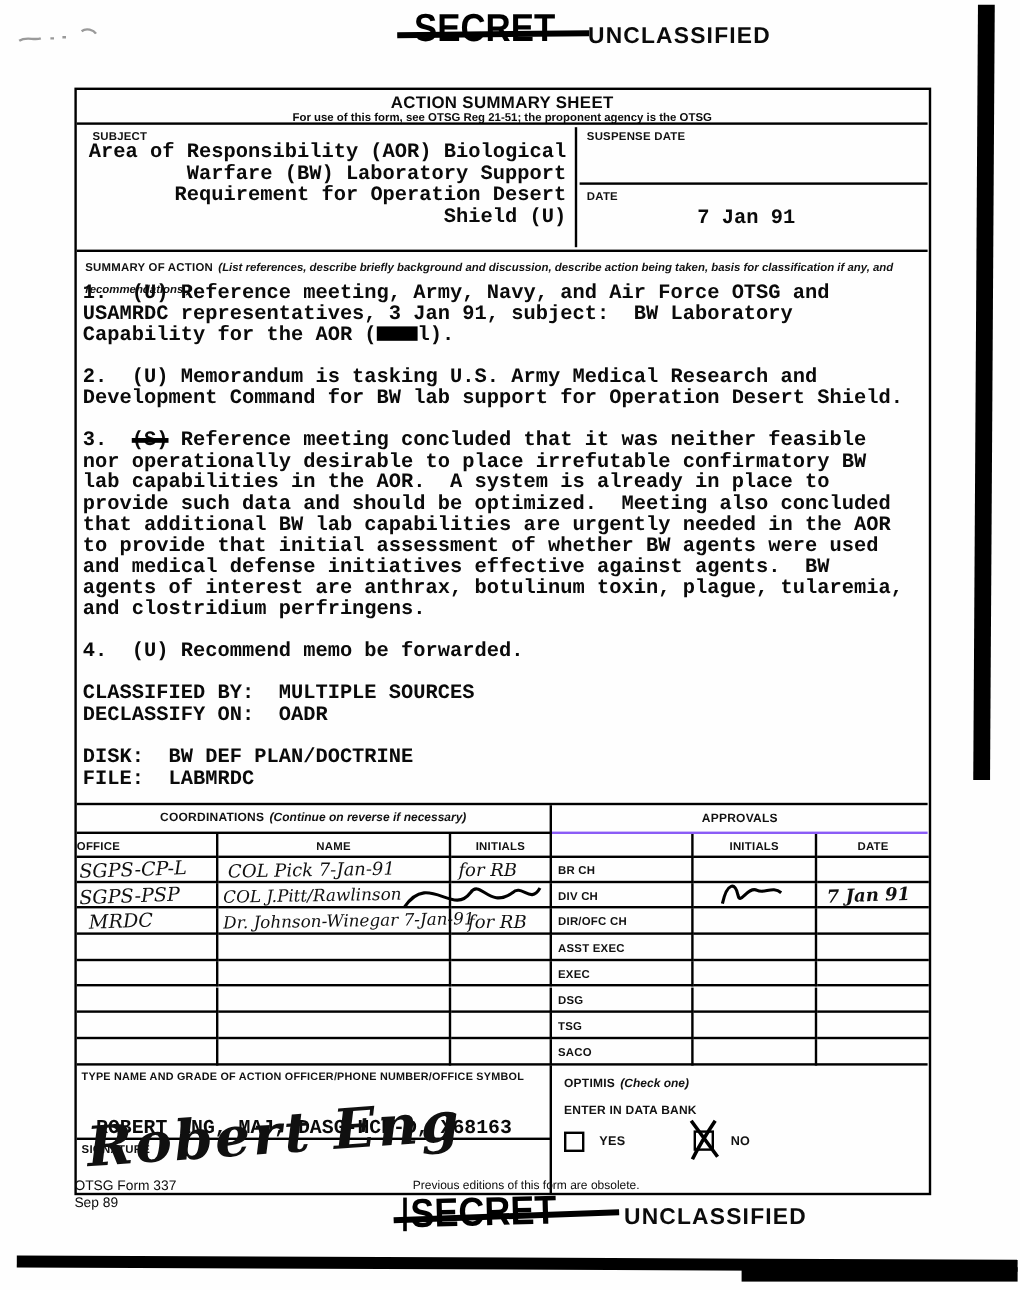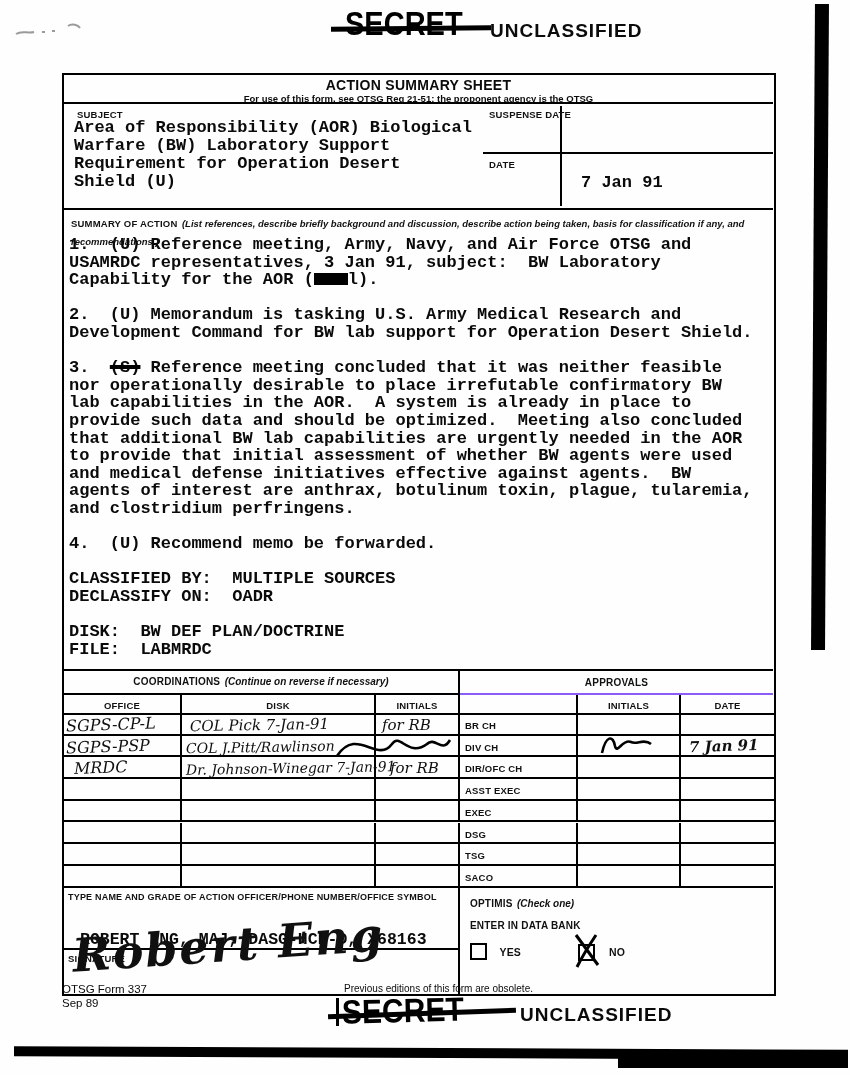--- a/index.html
+++ b/index.html
@@ -39,21 +39,21 @@
   <div class="abs bar" style="left:331px;top:26px;width:160px;height:5px;transform:rotate(-0.6deg);"></div>
   <div class="abs" style="left:490px;top:20px;font-weight:bold;font-size:19px;letter-spacing:1px;">UNCLASSIFIED</div>
 
   <div class="abs" style="left:62px;top:73px;width:714px;height:923px;border:2.5px solid #000;box-sizing:border-box;">
 
     <div class="cell" style="left:0;top:0;width:709px;height:29px;border-bottom:2px solid #000;text-align:center;">
       <div style="font-weight:bold;font-size:14px;letter-spacing:.3px;margin-top:2px;">ACTION SUMMARY SHEET</div>
       <div style="font-size:9.5px;font-weight:bold;margin-top:0px;">For use of this form, see OTSG Reg 21-51; the proponent agency is the OTSG</div>
     </div>
 
-    <div class="cell" style="left:0;top:31px;width:498px;height:100px;border-right:2px solid #000;">
+    <div class="cell" style="left:0;top:31px;width:417px;height:100px;border-right:2px solid #000;text-align:right;">
       <div class="lbl" style="position:absolute;left:13px;top:3px;">SUBJECT</div>
       <div class="mono pre" style="position:absolute;left:10px;top:13px;font-size:17px;line-height:18px;font-weight:bold;">Area of Responsibility (AOR) Biological
 Warfare (BW) Laboratory Support
 Requirement for Operation Desert
 Shield (U)</div>
     </div>
 
     <div class="cell" style="left:419px;top:31px;width:290px;height:48px;border-bottom:2px solid #000;">
       <div class="lbl" style="position:absolute;left:6px;top:3px;">SUSPENSE DATE</div>
     </div>
@@ -95,22 +95,22 @@
 
       <div style="position:absolute;left:0;top:0;width:396px;height:24px;border-right:2px solid #000;border-bottom:2px solid #000;box-sizing:border-box;text-align:center;">
         <span class="lbl" style="font-size:10px;">COORDINATIONS</span>
         <span class="lblnote" style="font-size:10px;">(Continue on reverse if necessary)</span>
       </div>
       <div style="position:absolute;left:396px;top:0;width:313px;height:24px;border-bottom:2px solid #8b5cf6;box-sizing:border-box;text-align:center;">
         <span class="lbl" style="font-size:10px;line-height:24px;">APPROVALS</span>
       </div>
 
       <div class="trow" style="position:absolute;left:0;top:24px;width:709px;height:19px;">
-        <div class="tc" style="text-align:center;"><span class="lbl">OFFICE</span></div>
-        <div class="tc" style="text-align:center;"><span class="lbl">DISK</span></div>
+        <div class="tc" style=""><span class="lbl">OFFICE</span></div>
+        <div class="tc" style="text-align:center;"><span class="lbl">NAME</span></div>
         <div class="tc" style="text-align:center;"><span class="lbl">INITIALS</span></div>
         <div class="tc"></div>
         <div class="tc" style="text-align:center;"><span class="lbl">INITIALS</span></div>
         <div class="tc" style="text-align:center;"><span class="lbl">DATE</span></div>
       </div>
 
       <div class="trow" style="position:absolute;left:0;top:43px;width:709px;height:21.7px;">
         <div class="tc">
             <span class="hand" style="font-size:16px;position:absolute;left:2px;top:1px;transform:rotate(-2deg);">SGPS-CP-L</span>
           </div>

